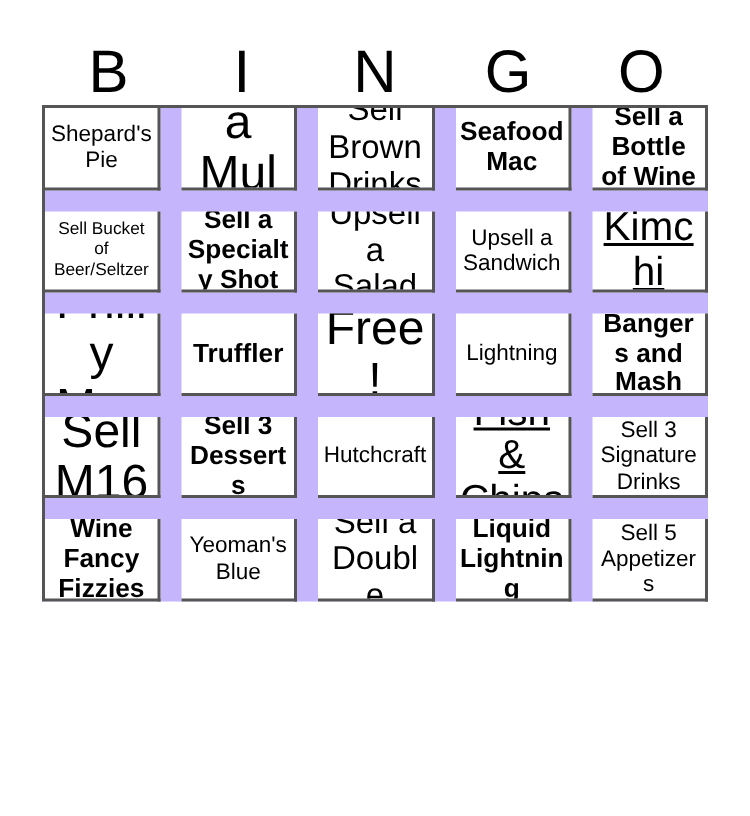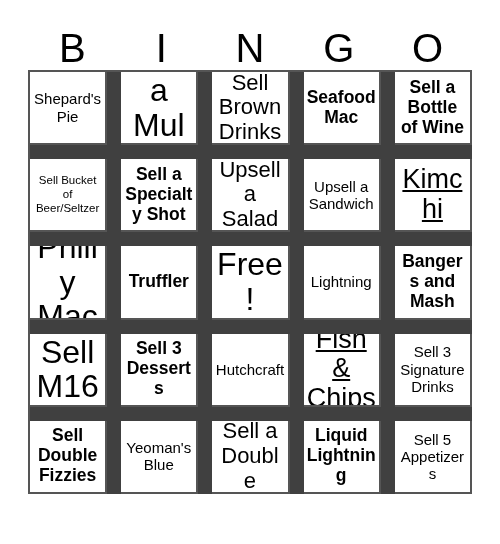--- a/index.html
+++ b/index.html
@@ -38,28 +38,28 @@
     font-weight: 400;
     letter-spacing: 0;
     color: #000000;
   }
   
   #bingo-grid {
     position: absolute;
     left: 28px;
     top: 70px;
     width: 444px;
-    height: 424px;
+    height: 331px;
     display: grid;
     grid-template-columns: repeat(5, 1fr);
     grid-template-rows: repeat(5, 1fr);
     border-top: 2px solid #555555;
     border-left: 2px solid #555555;
     box-sizing: border-box;
-    background: #404040;
+    background: #c4b5fd;
     gap: 14px;
   }
   .bingo-cell {
     border-right: 2px solid #555555;
     border-bottom: 2px solid #555555;
     box-sizing: border-box;
     background: #ffffff;
     display: flex;
     align-items: center;
     justify-content: center;
@@ -151,21 +151,21 @@
       <div class="bingo-cell">
         <span class="cell-text size-sm">Hutchcraft</span>
       </div>
       <div class="bingo-cell">
         <span class="cell-text size-xl">Fish &amp; Chips</span>
       </div>
       <div class="bingo-cell">
         <span class="cell-text size-sm">Sell 3 Signature Drinks</span>
       </div>
       <div class="bingo-cell">
-        <span class="cell-text size-md">Sell Double Fizzies</span>
+        <span class="cell-text size-md">Wine Fancy Fizzies</span>
       </div>
       <div class="bingo-cell">
         <span class="cell-text size-sm">Yeoman's Blue</span>
       </div>
       <div class="bingo-cell">
         <span class="cell-text size-lg">Sell a Double</span>
       </div>
       <div class="bingo-cell">
         <span class="cell-text size-md">Liquid Lightning</span>
       </div>

